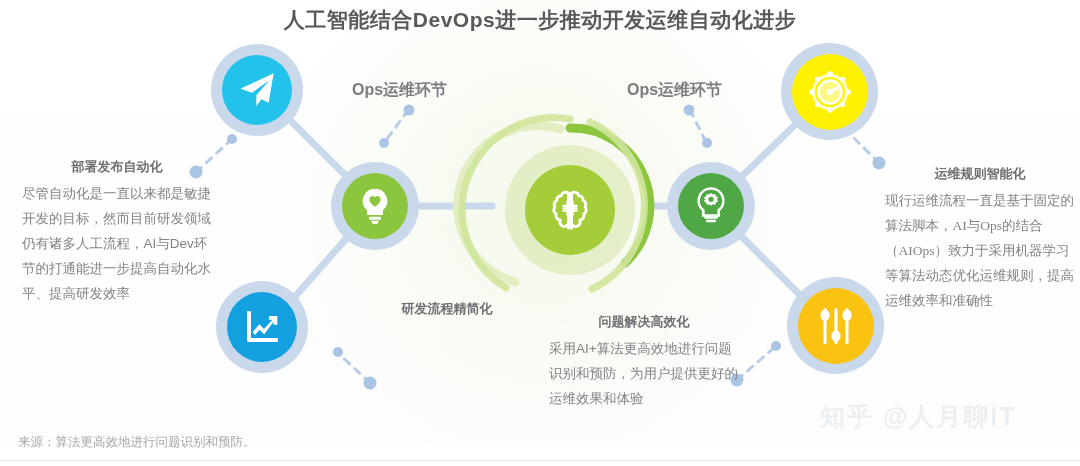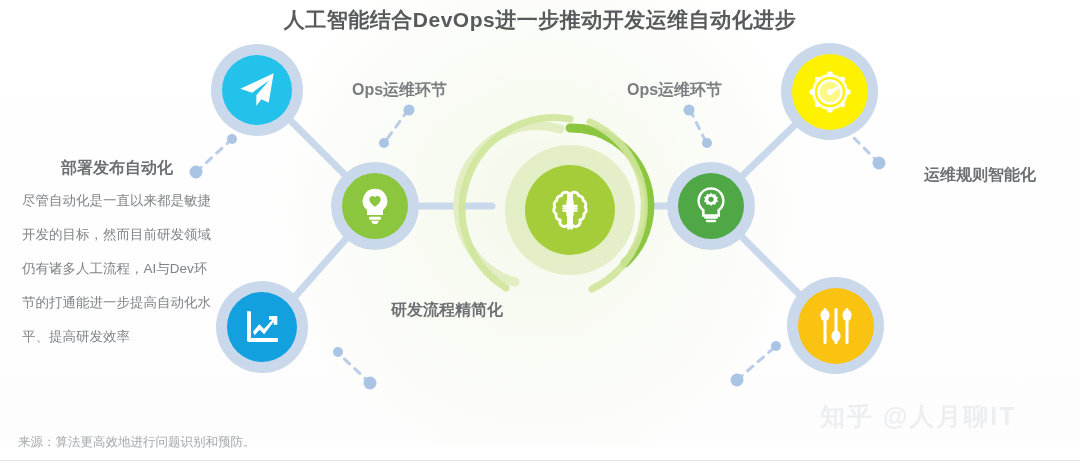--- a/index.html
+++ b/index.html
@@ -64,24 +64,24 @@
   
   .stage-label{
     position:absolute;font-size:16px;font-weight:bold;color:#7a7d80;white-space:nowrap;
   }
   .lbl-dev{left:352px;top:80px;}
   .lbl-ops{left:627px;top:80px;}
 
   
   .block{position:absolute;}
   .block h3{
-    margin:0 0 5px 0;font-size:16px;font-weight:bold;color:#6d7073;white-space:nowrap;
+    margin:0 0 5px 0;font-size:13px;font-weight:bold;color:#6d7073;white-space:nowrap;
   }
   .block p{
-    margin:0;font-size:13.5px;line-height:34px;color:#808386;
+    margin:0;font-size:13.5px;line-height:25px;color:#808386;
   }
   .blk-left{left:22px;top:158px;width:190px;}
   .blk-left h3{text-align:center;}
   .blk-right{left:885px;top:165px;width:190px;font-family:Liberation Serif, serif;}
   .blk-right h3{text-align:center;}
   .blk-mid1{left:352px;top:300px;width:190px;}
   .blk-mid1 h3{text-align:center;}
   .blk-mid2{left:549px;top:313px;width:190px;}
   .blk-mid2 h3{text-align:center;}
 
@@ -260,23 +260,26 @@
   <div class="block blk-left">
     <h3>部署发布自动化</h3>
     <p>尽管自动化是一直以来都是敏捷开发的目标，然而目前研发领域仍有诸多人工流程，AI与Dev环节的打通能进一步提高自动化水平、提高研发效率</p>
   </div>
 
   <div class="block blk-mid1">
     <h3>研发流程精简化</h3>
   </div>
 
   <div class="block blk-mid2">
+    <h3>问题解决高效化</h3>
+    <p>采用AI+算法更高效地进行问题识别和预防，为用户提供更好的运维效果和体验</p>
   </div>
 
   <div class="block blk-right">
     <h3>运维规则智能化</h3>
+    <p>现行运维流程一直是基于固定的算法脚本，AI与Ops的结合（AIOps）致力于采用机器学习等算法动态优化运维规则，提高运维效率和准确性</p>
   </div>
 
   <div class="watermark">知乎 @人月聊IT</div>
   <div class="source">来源：算法更高效地进行问题识别和预防。</div>
   <div class="rule"></div>
 
 </div>
 
 </body></html>

